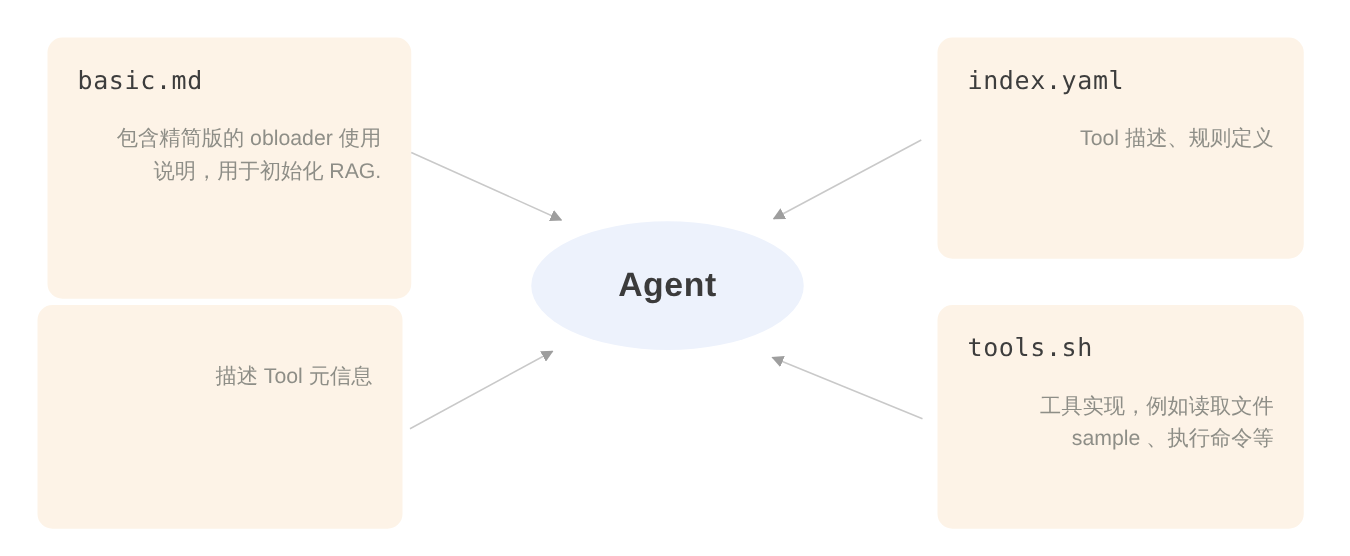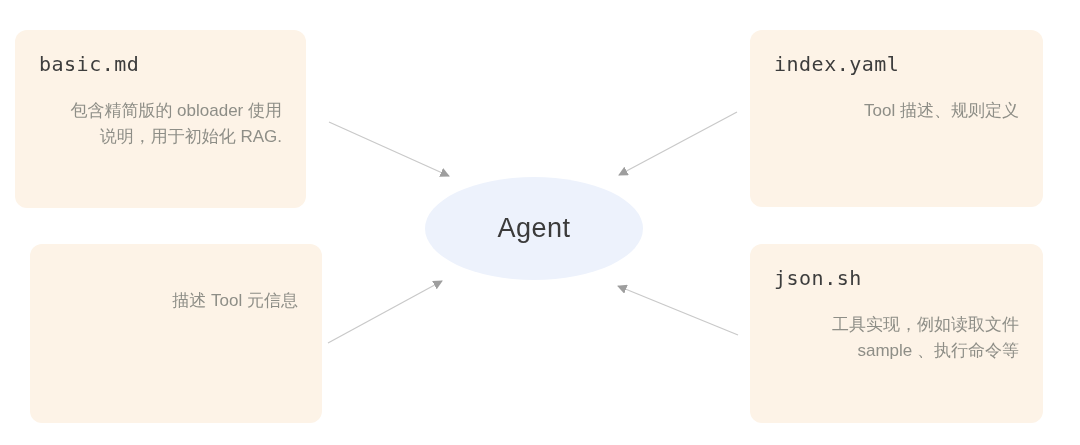--- a/index.html
+++ b/index.html
@@ -15,21 +15,21 @@
     overflow: hidden;
     font-family: "Liberation Sans", "DejaVu Sans", sans-serif;
   }
   .card {
     position: absolute;
     background: #fdf3e7;
     border-radius: 12px;
     box-sizing: border-box;
     padding: 22px 24px;
   }
-  .card-tl { left: 15px;  top: 30px;  width: 291px; height: 178px; }
+  .card-tl { left: 38px;  top: 30px;  width: 291px; height: 209px; }
   .card-tr { left: 750px; top: 30px;  width: 293px; height: 177px; }
   .card-bl { left: 30px;  top: 244px; width: 292px; height: 179px; }
   .card-br { left: 750px; top: 244px; width: 293px; height: 179px; }
   .card-title {
     margin: 0;
     font-family: "DejaVu Sans Mono", "Liberation Mono", monospace;
     font-size: 20px;
     font-weight: 500;
     line-height: 24px;
     color: #3d3d3d;
@@ -49,21 +49,21 @@
     width: 218px;
     height: 103px;
     background: #edf2fc;
     border-radius: 50%;
     display: flex;
     align-items: center;
     justify-content: center;
   }
   .agent-label {
     font-size: 27px;
-    font-weight: normal;
+    font-weight: bold;
     color: #3b3b3b;
     letter-spacing: 0.5px;
   }
   .arrows {
     position: absolute;
     left: 0;
     top: 0;
     width: 1080px;
     height: 445px;
     pointer-events: none;
@@ -86,21 +86,21 @@
   <div class="card card-tr">
     <h3 class="card-title">index.yaml</h3>
     <p class="card-desc">Tool 描述、规则定义</p>
   </div>
 
   <div class="card card-bl">
     <p class="card-desc">描述 Tool 元信息</p>
   </div>
 
   <div class="card card-br">
-    <h3 class="card-title">json.sh</h3>
+    <h3 class="card-title">tools.sh</h3>
     <p class="card-desc">工具实现，例如读取文件 sample 、执行命令等</p>
   </div>
 
   <svg class="arrows" viewBox="0 0 1080 445" xmlns="http://www.w3.org/2000/svg">
     <defs>
       <marker id="arrowhead" viewBox="0 0 10 10" refX="9" refY="5" markerWidth="8" markerHeight="8" orient="auto">
         <path d="M0,0 L10,5 L0,10 z" fill="#9e9e9e"></path>
       </marker>
     </defs>
     <line class="arrow-line" x1="329" y1="122" x2="449" y2="176" marker-end="url(#arrowhead)"></line>

